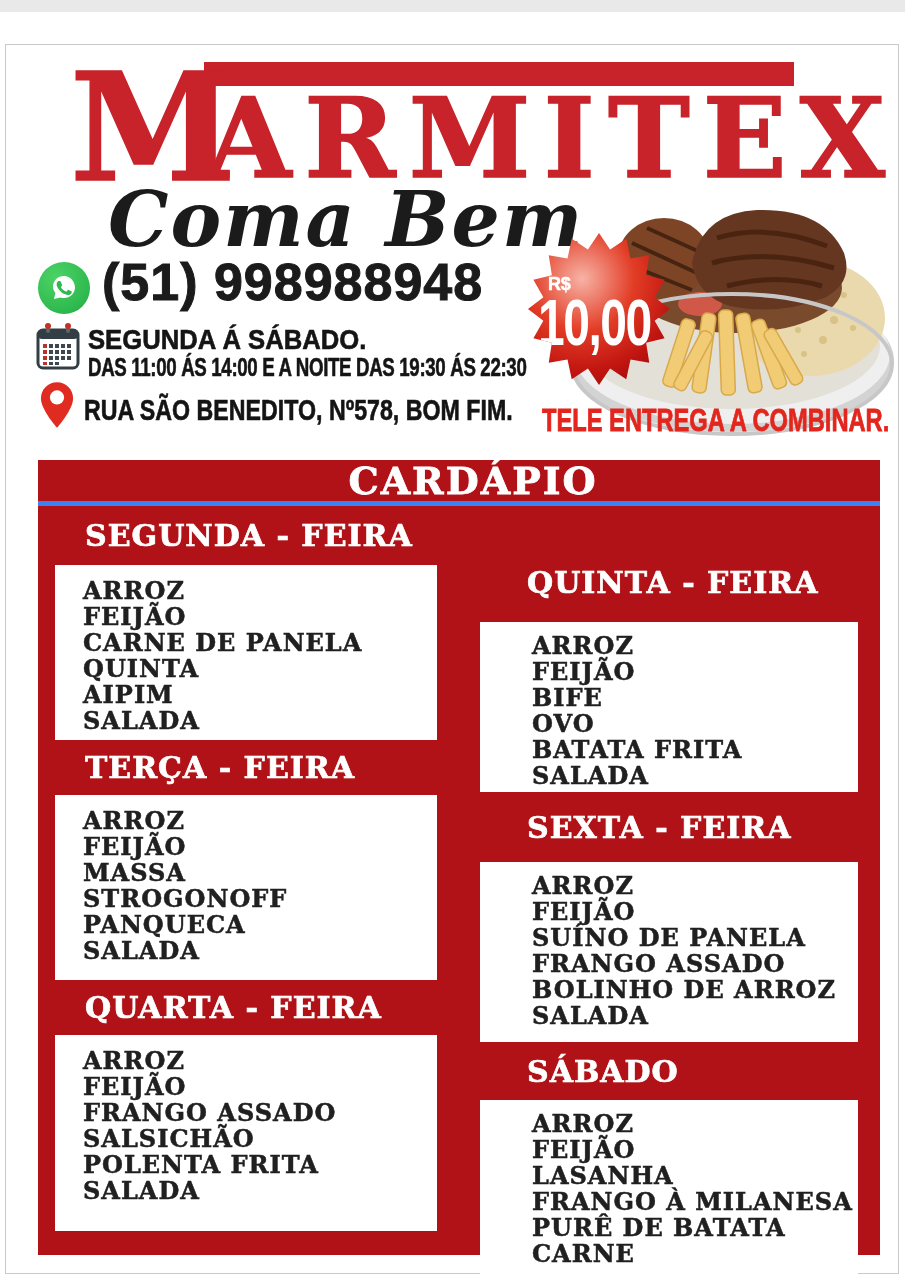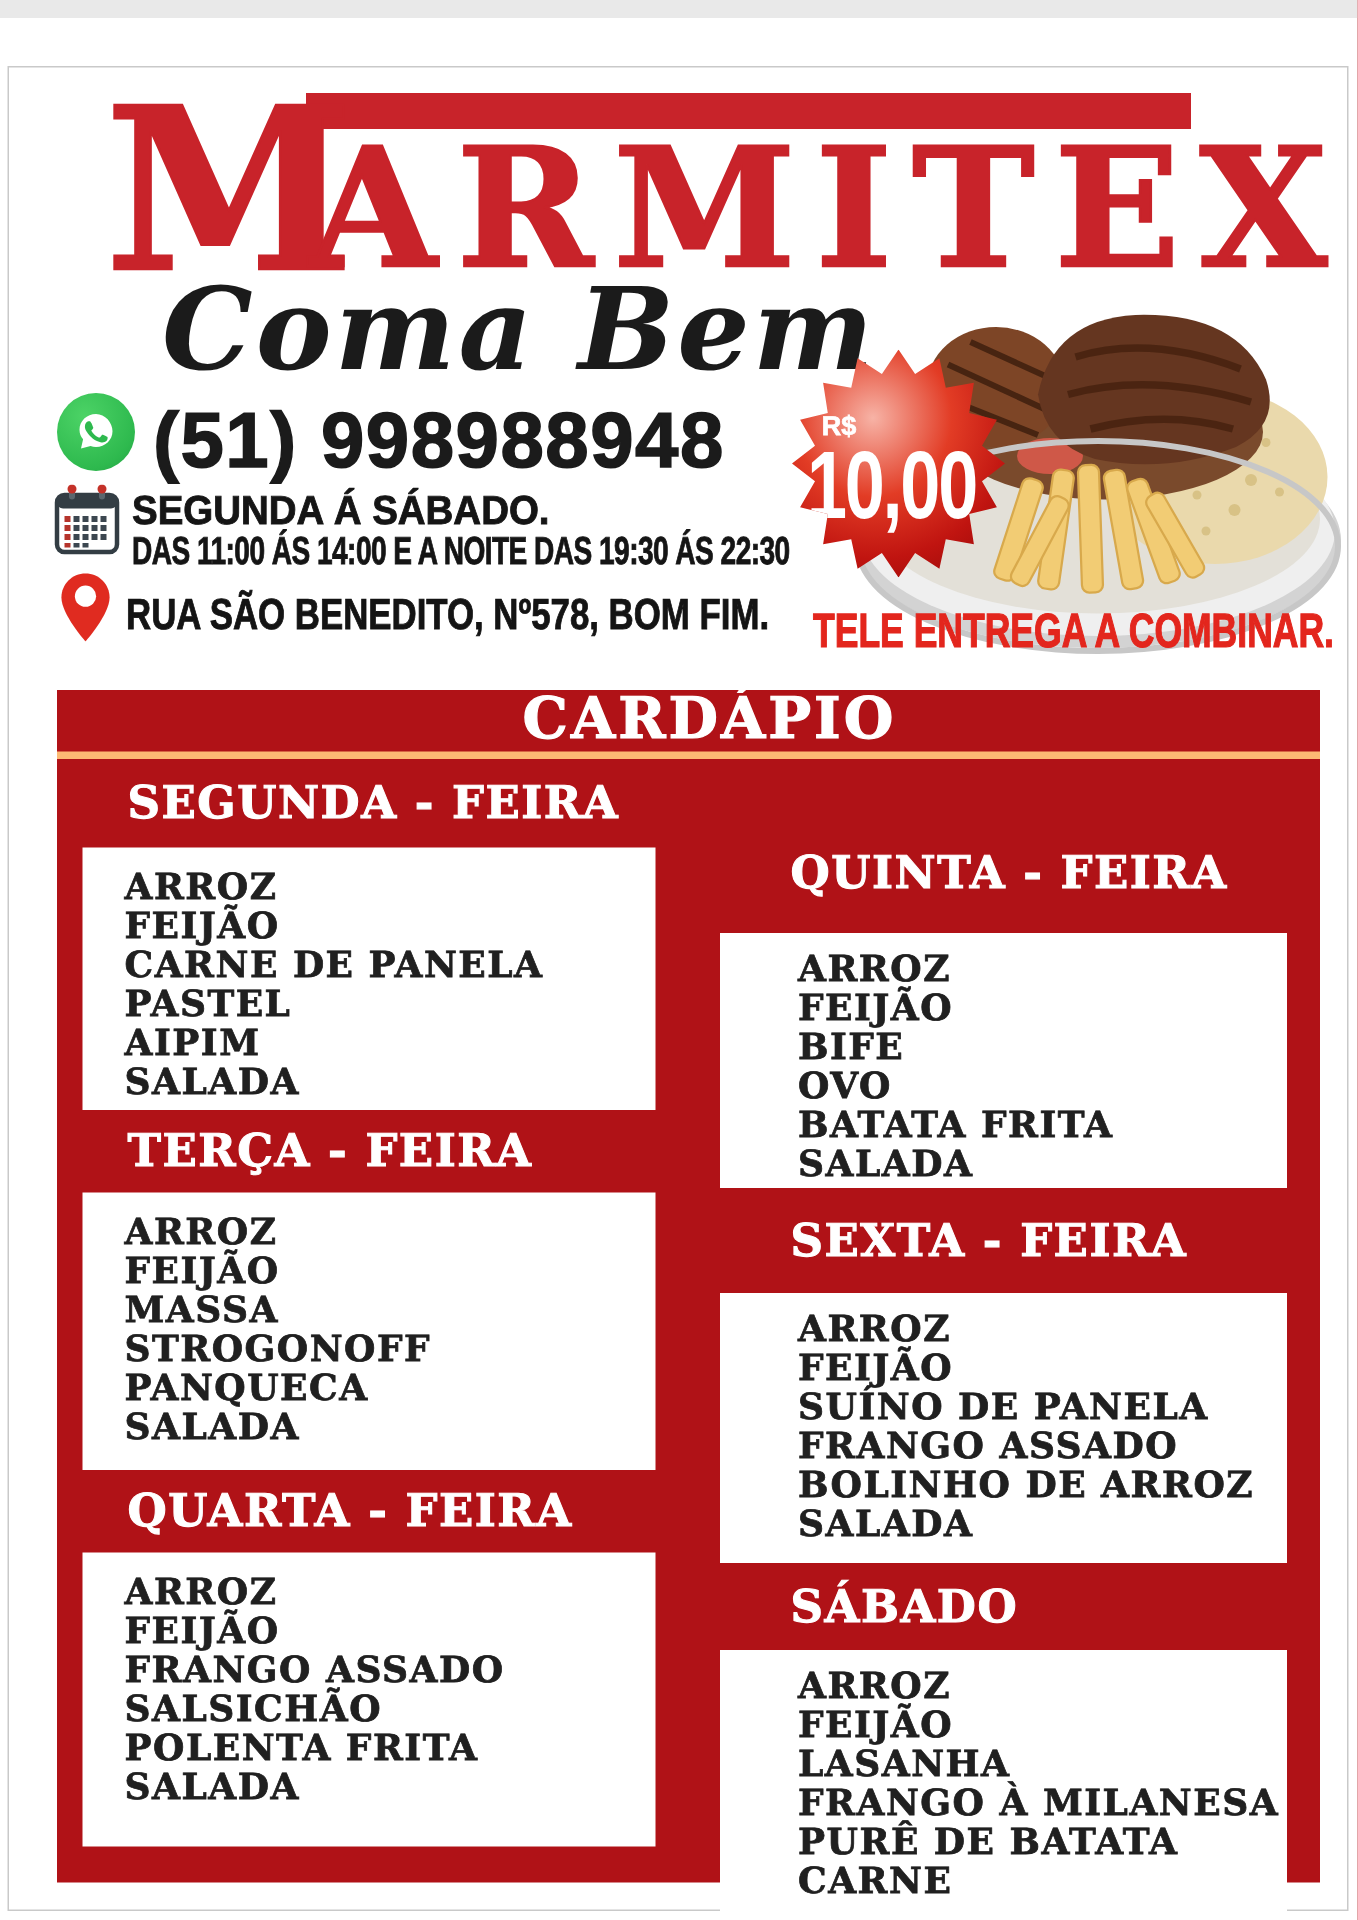--- a/index.html
+++ b/index.html
@@ -33,21 +33,21 @@
   }
 
   
   .wa-icon {
     position:absolute; left:38px; top:262px; width:52px; height:52px; border-radius:50%;
     background:radial-gradient(circle at 35% 30%, #4cd366, #2eb94e 70%, #23a042);
     display:flex; align-items:center; justify-content:center;
   }
   .phone {
     position:absolute; left:102px; top:252px; font-size:52px; font-weight:bold;
-    color:#1b1b1b; letter-spacing:1px;margin-top:12px; -webkit-text-stroke:1px #1b1b1b;
+    color:#1b1b1b; letter-spacing:1px; -webkit-text-stroke:1px #1b1b1b;
   }
   .cal-icon { position:absolute; left:36px; top:323px; }
   .sched1 {
     position:absolute; left:88px; top:325px; font-size:27px; font-weight:bold; color:#151515;
     transform:scaleX(0.95); transform-origin:left top; white-space:nowrap;
     -webkit-text-stroke:0.6px #151515;
   }
   .sched2 {
     position:absolute; left:88px; top:352px; font-size:26px; font-weight:bold; color:#151515;
     transform:scaleX(0.72); transform-origin:left top; white-space:nowrap; letter-spacing:-0.5px;
@@ -80,22 +80,22 @@
     transform:scaleX(0.74); transform-origin:left top; white-space:nowrap; z-index:3;
     -webkit-text-stroke:0.8px #e3261d;
   }
 
   
   .menu-panel {
     position:absolute; left:38px; top:460px; width:842px; height:795px;
     background:#b01217;
   }
   .cardapio-bar {
-    height:46px; border-bottom:5px solid #fdba74;
-    display:flex; align-items:flex-end; justify-content:center;padding-left:28px;
+    height:46px; border-bottom:5px solid #3b82f6;
+    display:flex; align-items:center; justify-content:center;padding-left:28px;
   }
   .cardapio-title {
     color:#fff; font-family:"DejaVu Serif", serif; font-weight:bold; font-size:38px;
     letter-spacing:2px; -webkit-text-stroke:0.8px #fff;
   }
   .menu-grid { display:flex; }
   .col { display:flex; flex-direction:column; }
   .col-left  { width:442px; }
   .col-right { width:400px; }
 
@@ -247,21 +247,21 @@
       <div class="col col-left">
         <section class="sec1">
           <div class="day-band">
             <span class="day-label">SEGUNDA - FEIRA</span>
           </div>
           <div class="items-box">
 
           <div class="item">ARROZ</div>
               <div class="item">FEIJÃO</div>
               <div class="item">CARNE DE PANELA</div>
-              <div class="item">PASTEL</div>
+              <div class="item">QUINTA</div>
               <div class="item">AIPIM</div>
               <div class="item">SALADA</div>
             </div>
         </section>
         <section class="sec2">
           <div class="day-band">
             <span class="day-label">TERÇA - FEIRA</span>
           </div>
           <div class="items-box">
 

